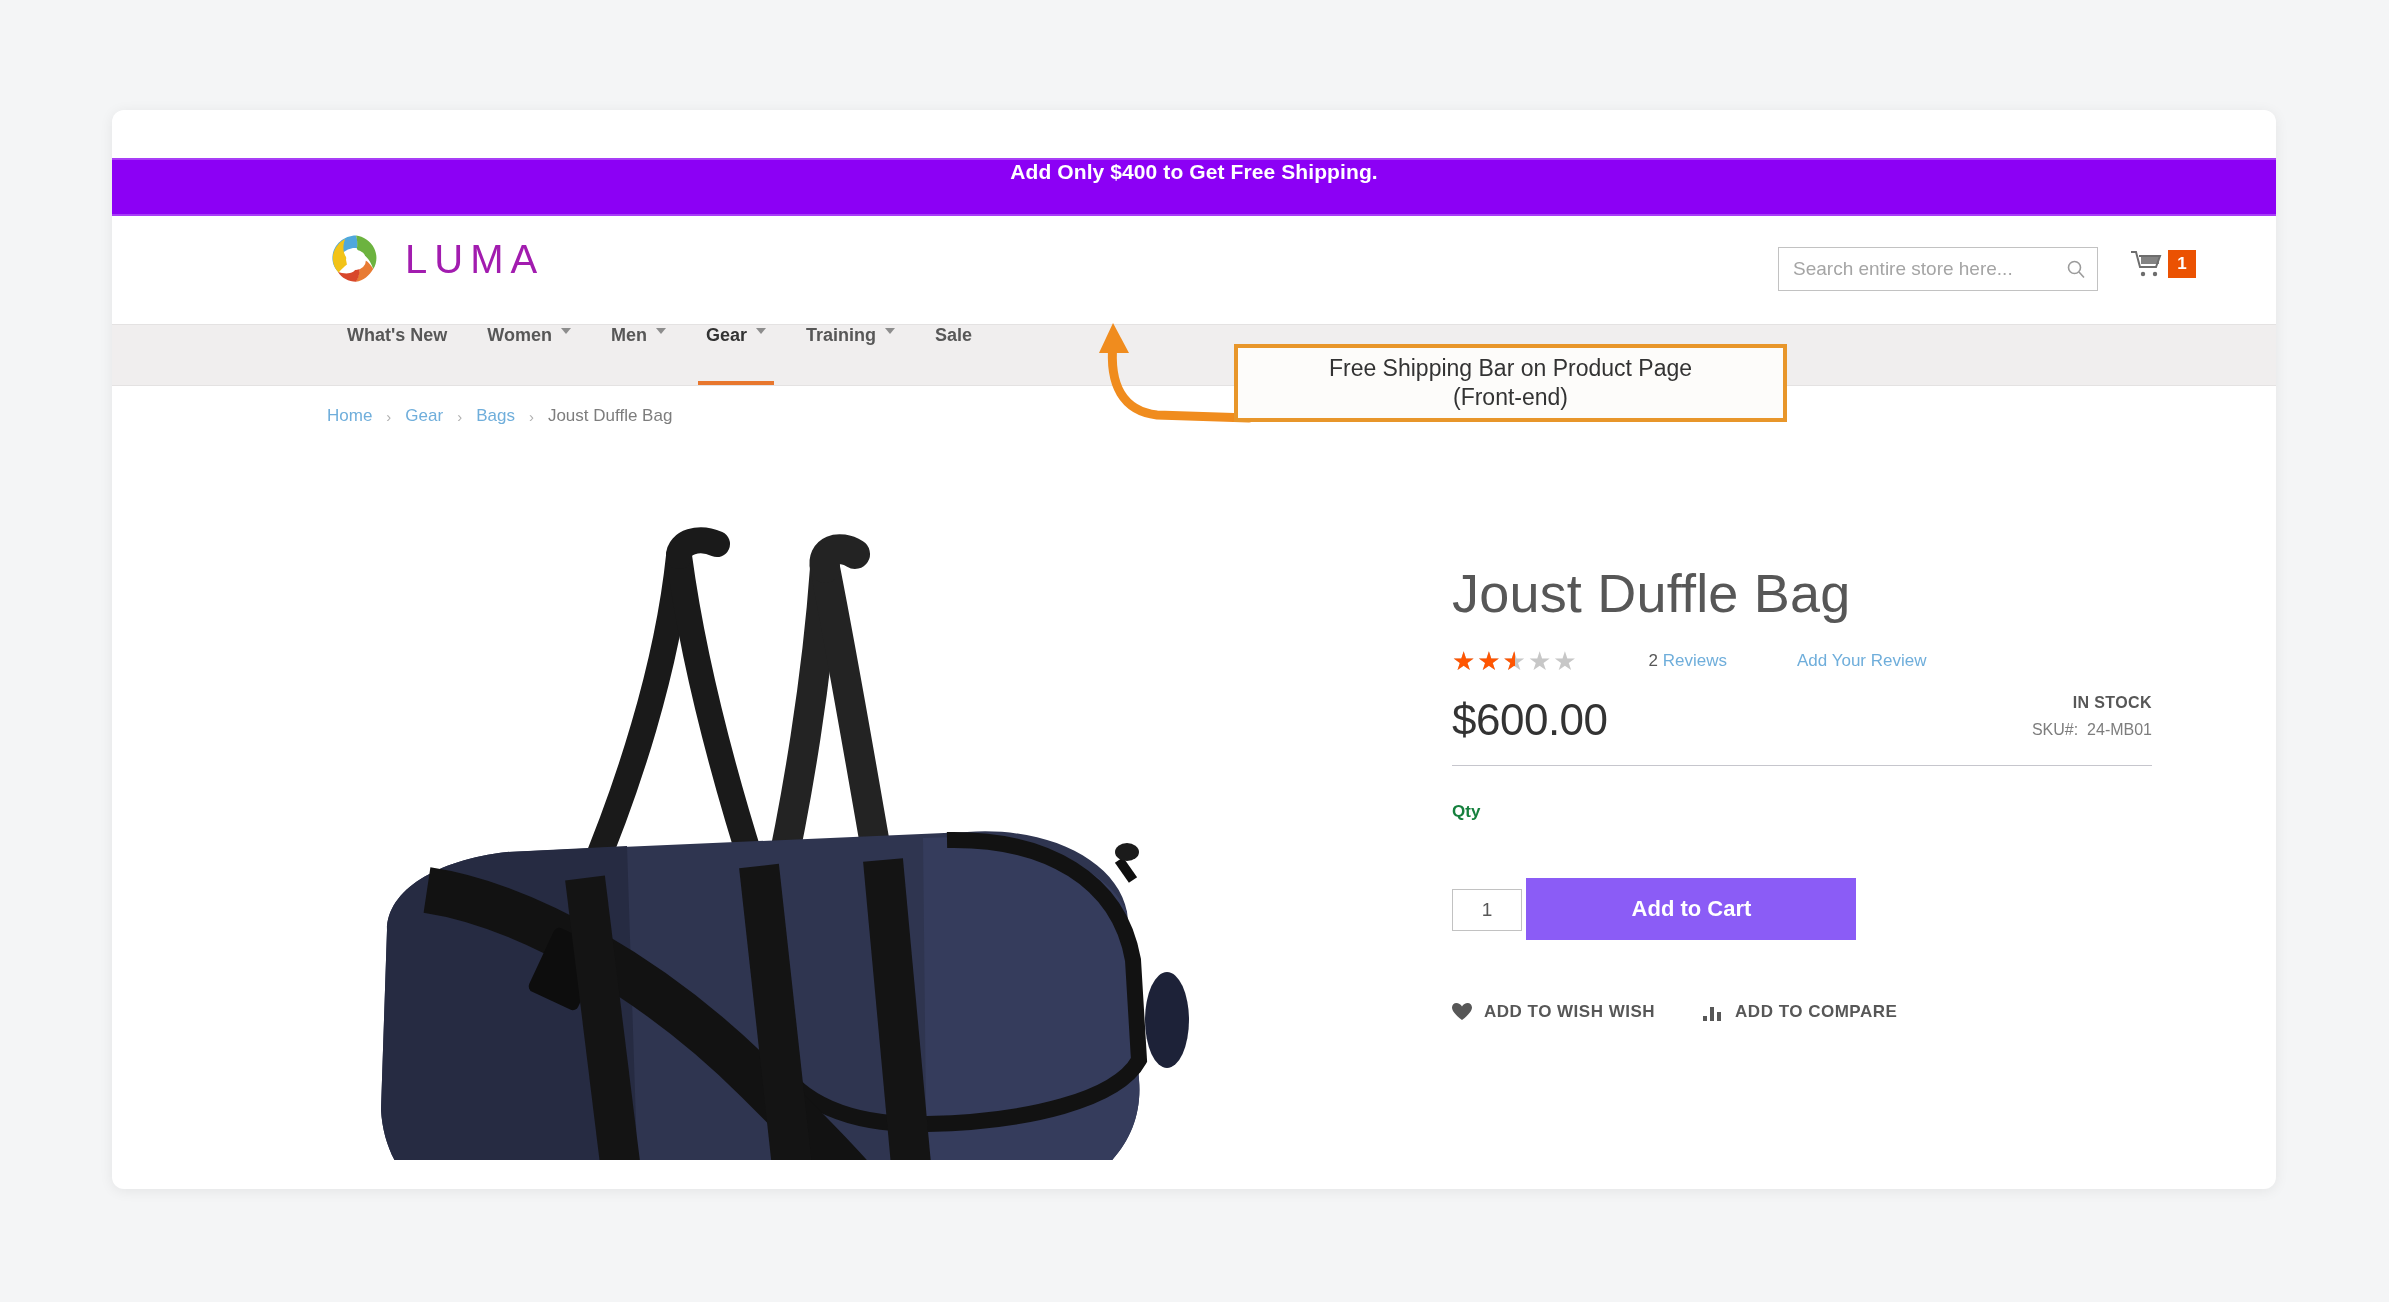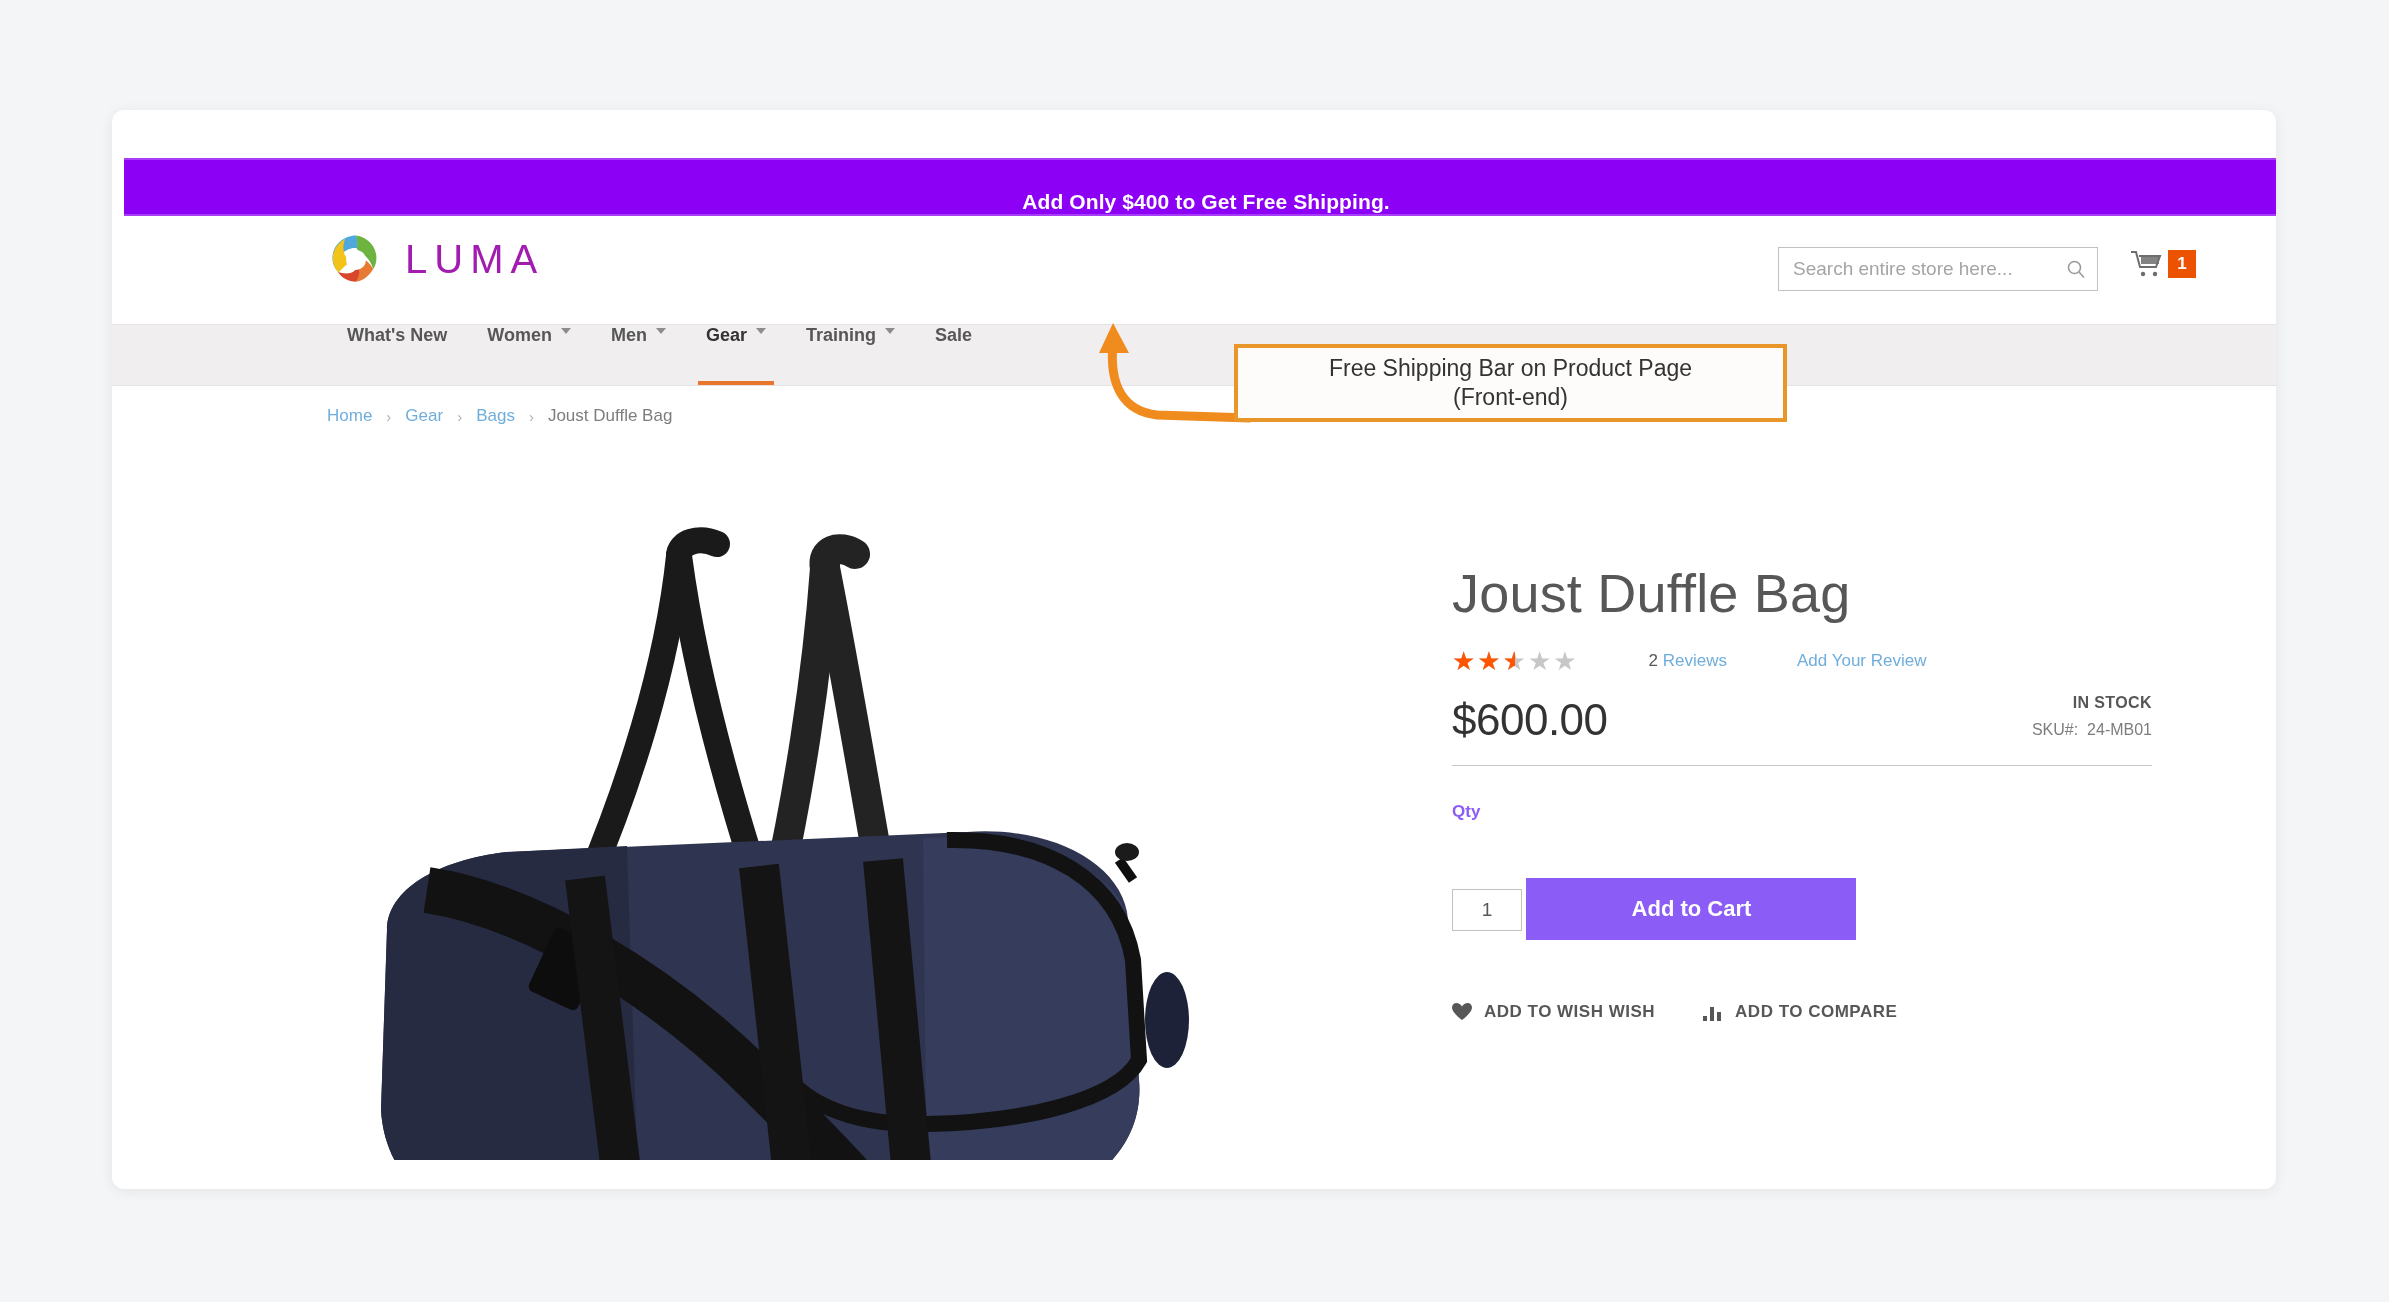--- a/index.html
+++ b/index.html
@@ -28,29 +28,29 @@
     height: 1079px;
     background: #ffffff;
     border-radius: 12px;
     box-shadow: 0 2px 14px rgba(0,0,0,0.07);
     overflow: hidden;
   }
 
   
   .promo-bar {
     position: absolute;
-    left: 12px;
+    left: 0;
     top: 48px;
     width: 100%;
     height: 58px;
     background: #8c00f5;
     border-top: 2px solid #a83df7;
     border-bottom: 2px solid #a83df7;
     display: flex;
-    align-items: flex-end;
+    align-items: flex-start;
     justify-content: center;
   }
   .promo-text {
     color: #ffffff;
     font-size: 21px;
     font-weight: bold;
     letter-spacing: 0.1px;
   }
 
   
@@ -260,21 +260,21 @@
   .divider {
     height: 1px;
     background: #c6c6cd;
     margin-top: 20px;
     width: 100%;
   }
 
   .qty-label {
     font-size: 17px;
     font-weight: bold;
-    color: #8b5cf6;
+    color: #15803d;
     margin-top: 36px;
   }
   .qty-input {
     margin-top: 12px;
     width: 70px;
     height: 42px;
     border: 1px solid #c2c2c2;
     text-align: center;
     font-size: 19px;
     color: #575757;

